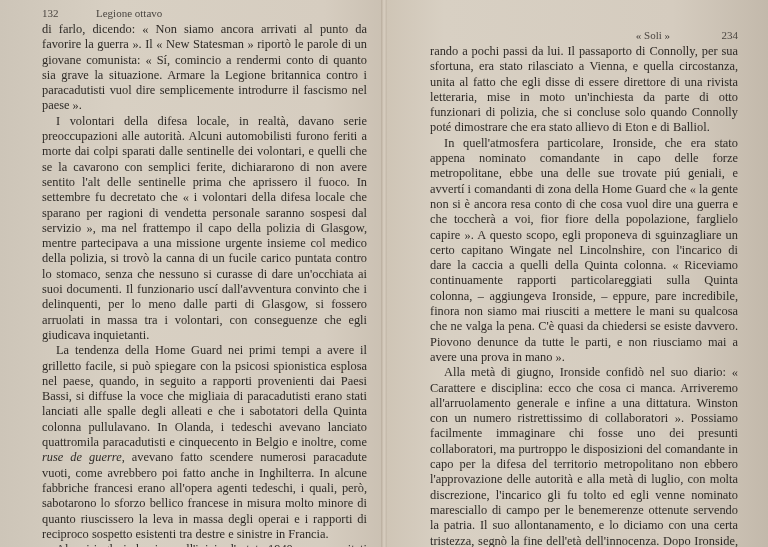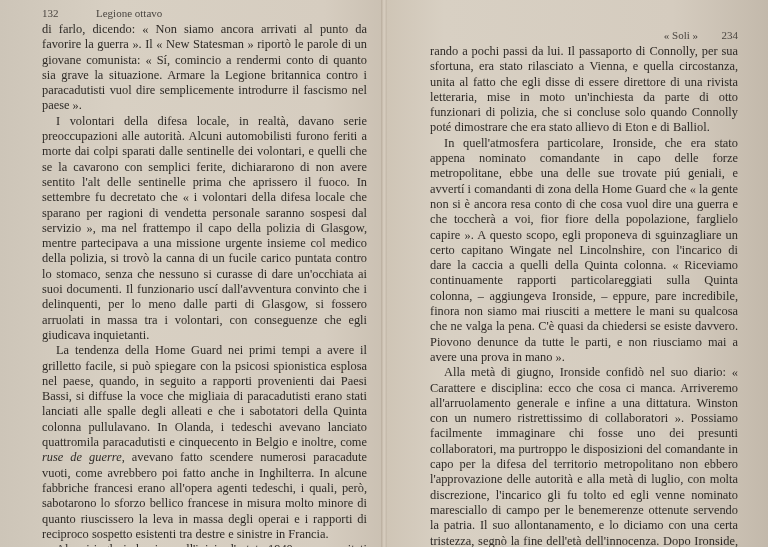--- a/index.html
+++ b/index.html
@@ -29,21 +29,21 @@
     width: 381px;
     background: linear-gradient(90deg, #cfc5b6 0%, #d8d0c3 15%, #d5ccbf 75%, #c3b9ab 100%);
     padding: 4px 30px 0 43px;
   }
   .running-head {
     font-family: "Liberation Serif", serif;
     font-size: 11px; height: 18px; line-height: 18px;
     display: flex; color: #4a4540;
   }
   .page-left .running-head .pgnum { width: 54px; }
-  .page-right .running-head { justify-content: flex-end; padding-top: 22px; }
+  .page-right .running-head { justify-content: flex-end; padding-top: 22px; gap: 28px; }
   .page-right .running-head .pgnum { width: 40px; text-align: right; }
   .body-text {
     font-family: "Liberation Serif", serif;
     font-size: 12.4px; line-height: 15.3px;
     text-align: justify; hyphens: auto;
   }
   .body-text p { margin: 0; text-indent: 0; }
   .body-text p.indent { text-indent: 14px; }
   .body-text em { }
 </style>

